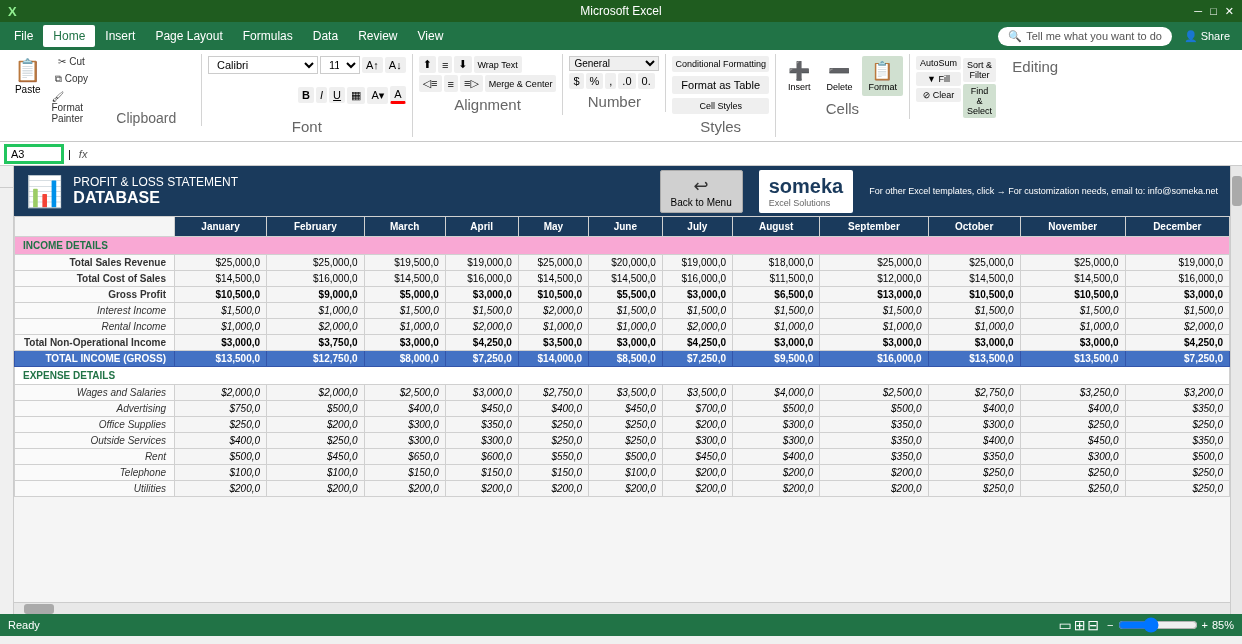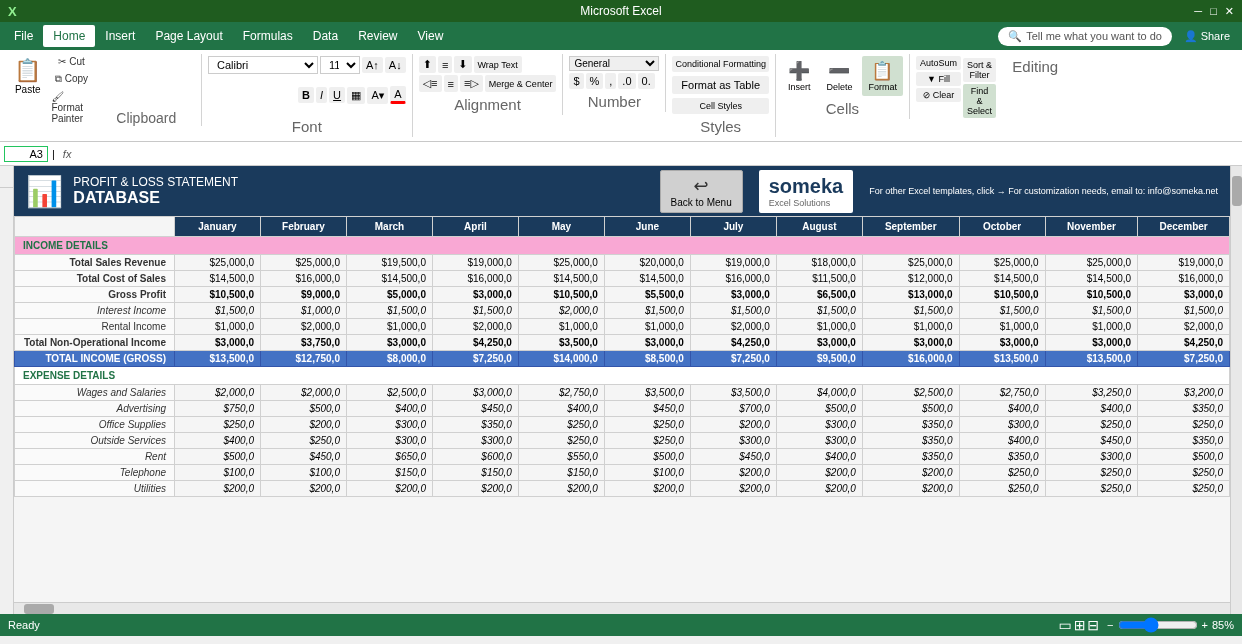--- a/index.html
+++ b/index.html
@@ -23,26 +23,26 @@
     .ribbon-content { display: flex; align-items: flex-start; padding: 0 4px; }
     .ribbon-group-label { font-size: 15px; color: #666; margin-top: 2px; text-align: center; width: 100%; }
     .ribbon-btn { display: flex; flex-direction: column; align-items: center; justify-content: center; padding: 2px 4px; cursor: pointer; border-radius: 2px; font-size: 10px; color: #333; min-width: 28px; }
     .ribbon-btn-large { display: flex; flex-direction: column; align-items: center; padding: 4px 6px; cursor: pointer; border-radius: 2px; font-size: 10px; }
     .font-dropdown { border: 1px solid #ccc; padding: 1px 4px; font-size: 11px; width: 110px; background: white; }
     .font-size-dropdown { border: 1px solid #ccc; padding: 1px 4px; font-size: 11px; width: 40px; background: white; }
     .format-btn { border: 1px solid transparent; padding: 1px 3px; cursor: pointer; font-size: 11px; border-radius: 2px; }
 
     
     .formula-bar { background: white; border-bottom: 1px solid #ccc; height: 24px; display: flex; align-items: center; padding: 0 4px; gap: 4px; }
-    .cell-ref { border: 1px solid #22c55e; width: 44px; padding: 1px 4px; font-size: 11px; text-align: right; }
+    .cell-ref { border: 3px solid #22c55e; width: 60px; padding: 1px 4px; font-size: 11px; text-align: left; }
     .formula-input { flex: 1; border: none; outline: none; font-size: 11px; padding: 1px 4px; }
     .fx-label { color: #555; font-size: 11px; font-style: italic; padding: 0 4px; }
     .ss-table { border-collapse: collapse; width: 100%; font-size: 10px; }
     .ss-table th, .ss-table td { border: 1px solid #d0d0d0; padding: 2px 6px; white-space: nowrap; }
-    .ss-table .col-header { background: #1a3a5c; color: white; font-weight: bold; text-align: center; font-size: 10px; padding: 4px 6px; }
+    .ss-table .col-header { background: #1a3a5c; color: white; font-weight: bold; text-align: center; font-size: 10px; padding: 4px 18px; }
     .ss-table .row-label { text-align: right; font-size: 10px; color: #333; background: #fafafa; padding-right: 8px; }
     .ss-table .row-label-bold { text-align: right; font-size: 10px; color: #333; background: #fafafa; font-weight: bold; padding-right: 8px; }
     .section-header { color: #217346; font-weight: bold; font-size: 10px; text-align: center; }
     .data-cell { text-align: right; font-size: 10px; }
 
     
     .status-bar { background: #217346; height: 22px; display: flex; align-items: center; justify-content: space-between; padding: 0 8px; color: white; font-size: 11px; }
     .status-left { display: flex; align-items: center; gap: 4px; }
     .status-right { display: flex; align-items: center; gap: 8px; }
     .view-icons { display: flex; gap: 2px; }
@@ -323,21 +323,21 @@
             <td class="data-cell">$2,000,0</td>
             <td class="data-cell">$1,500,0</td>
             <td class="data-cell">$1,500,0</td>
             <td class="data-cell">$1,500,0</td>
             <td class="data-cell">$1,500,0</td>
             <td class="data-cell">$1,500,0</td>
             <td class="data-cell">$1,500,0</td>
             <td class="data-cell">$1,500,0</td>
           </tr>
 
-          <tr style="margin-left:48px;">
+          <tr style="font-style:italic;margin-left:48px;">
             <td class="row-label">Rental Income</td>
             <td class="data-cell">$1,000,0</td>
             <td class="data-cell">$2,000,0</td>
             <td class="data-cell">$1,000,0</td>
             <td class="data-cell">$2,000,0</td>
             <td class="data-cell">$1,000,0</td>
             <td class="data-cell">$1,000,0</td>
             <td class="data-cell">$2,000,0</td>
             <td class="data-cell">$1,000,0</td>
             <td class="data-cell">$1,000,0</td>

